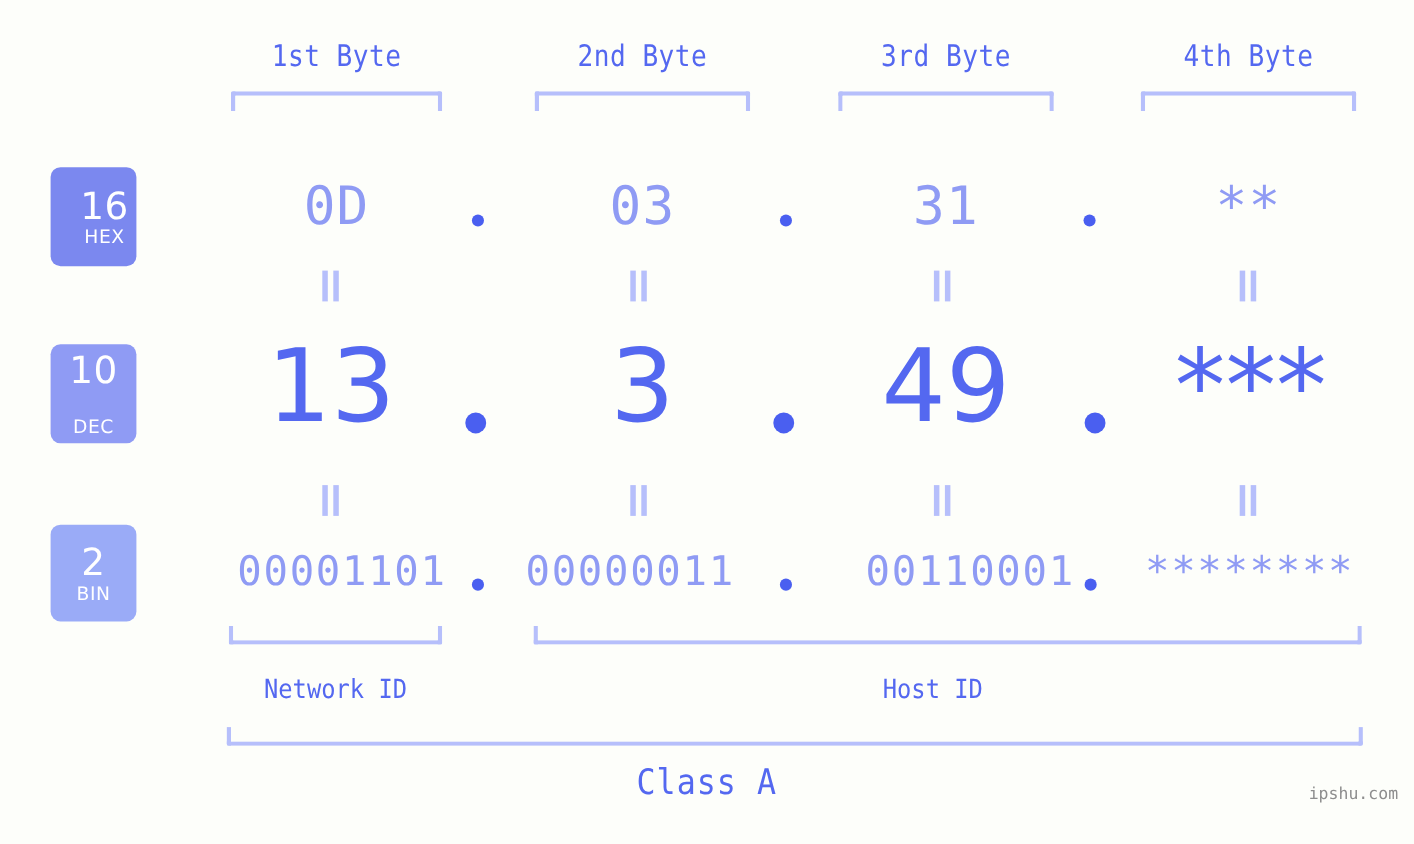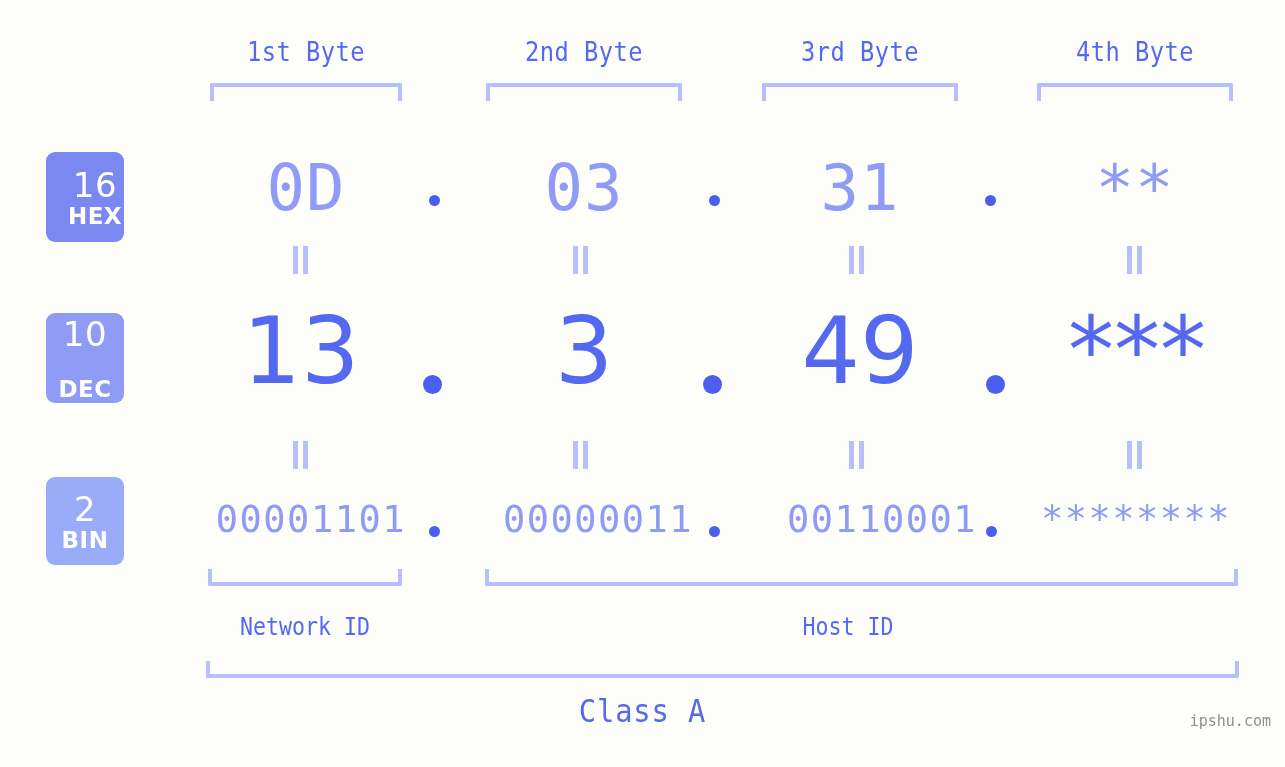--- a/index.html
+++ b/index.html
@@ -77,41 +77,41 @@
     justify-content: center;
     line-height: 1;
     padding-top: 2px;
   }
   .badge .num {
     font-size: 34px;
     font-weight: 400;
     letter-spacing: 0.5px;
   }
   .badge .nm {
-    font-size: 23px;
-    font-weight: 700;
+    font-size: 17px;
+    font-weight: 400;
     margin-top: 3px;
     letter-spacing: 0.5px;
   }
   #badge-hex { top: 152px; height: 90px; background: #7b88ef; }
   #badge-dec { top: 313px; height: 90px; background: #8f9bf4; gap: 24px; }
   #badge-bin { top: 477px; height: 88px; background: #9aabf7; }
 
   
   .cell {
     position: absolute;
     text-align: center;
     white-space: nowrap;
     font-family: "DejaVu Sans Mono", monospace;
   }
   .row-hex .cell {
     top: 150px;
     height: 76px;
     line-height: 76px;
-    font-size: 64px;
+    font-size: 48px;
     color: #8f9bf4;
     letter-spacing: 1px;
   }
   .row-dec .cell {
     top: 296px;
     height: 112px;
     line-height: 112px;
     font-size: 92px;
     color: #5468f0;
     font-family: "DejaVu Sans", sans-serif;
@@ -269,21 +269,21 @@
       <i></i>
     </div>
   <div class="eqmark eq-row2" style="left:1125px;">
     <i></i>
       <i></i>
     </div>
 
   <div class="row-bin">
     <div class="cell" style="left:198px;width:208px;text-align:right;">00001101</div>
     <div class="dot dot-bin" style="left: 429px; background: rgb(74, 95, 240);"></div>
-    <div class="cell" style="left:494px;width:208px;">00000011</div>
+    <div class="cell" style="left:460px;width:208px;text-align:right;">00000011</div>
     <div class="dot dot-bin" style="left: 709px; background: rgb(74, 95, 240);"></div>
     <div class="cell" style="left:778px;width:208px;">00110001</div>
     <div class="dot dot-bin" style="left: 986px; background: rgb(74, 95, 240);"></div>
     <div class="cell" style="left:1032px;width:208px;">********</div>
   </div>
 
   <div class="bracket-bottom" style="left:208px;width:194px;top:569px;"></div>
   <div class="bracket-bottom" style="left:485px;width:753px;top:569px;"></div>
 
   <div class="region-label" style="left:208px;width:194px;top:613px;">Network ID</div>

